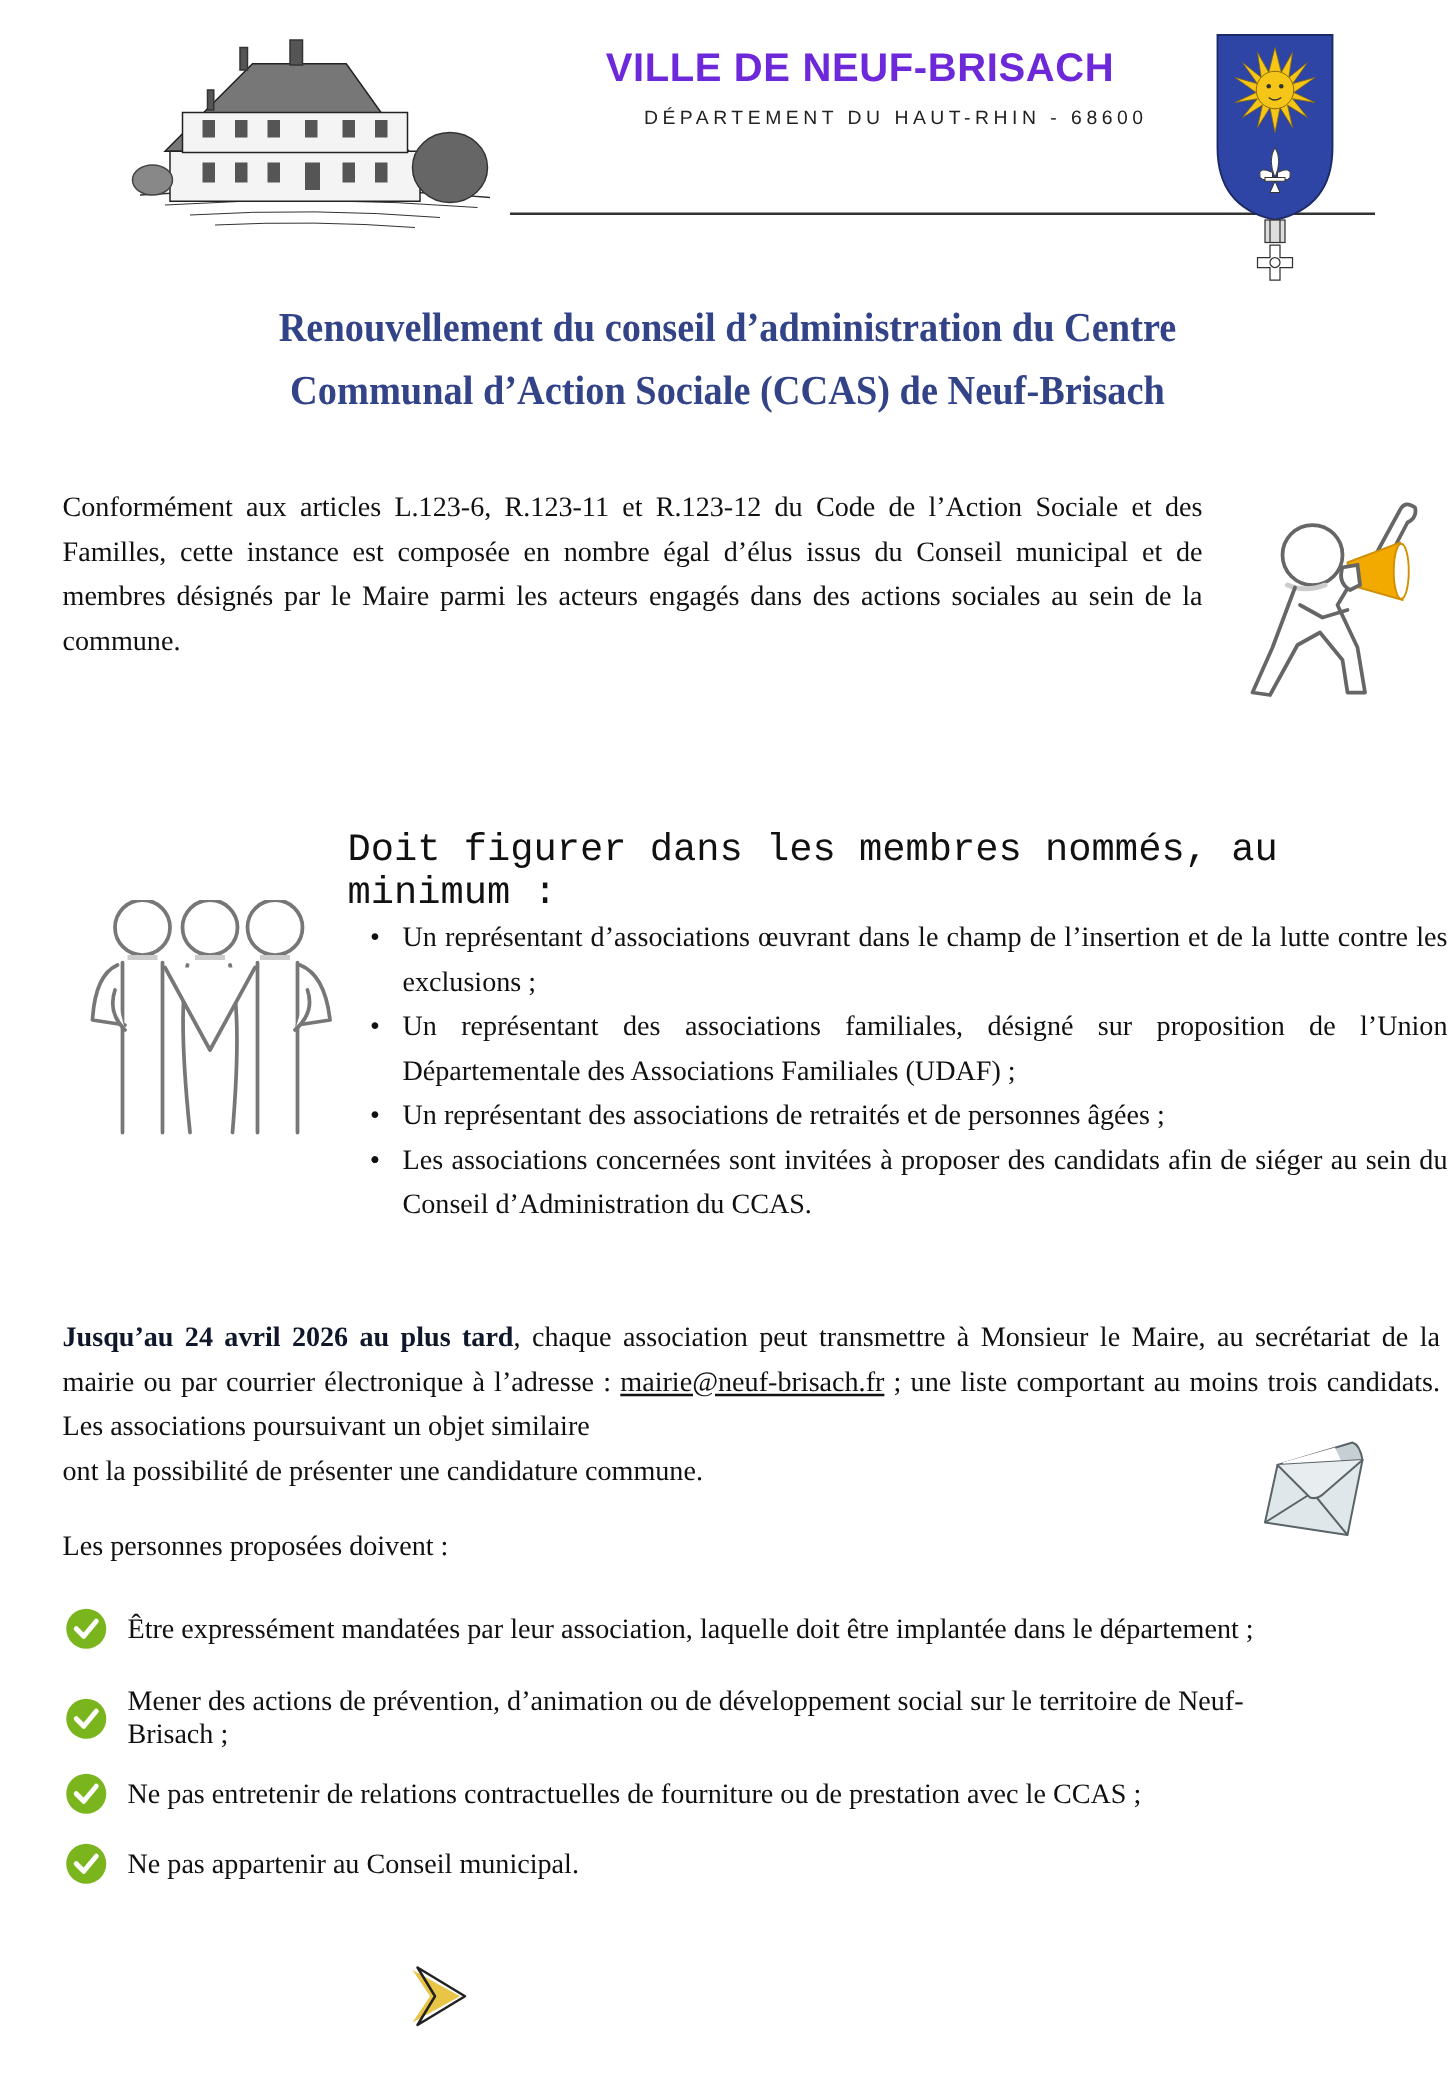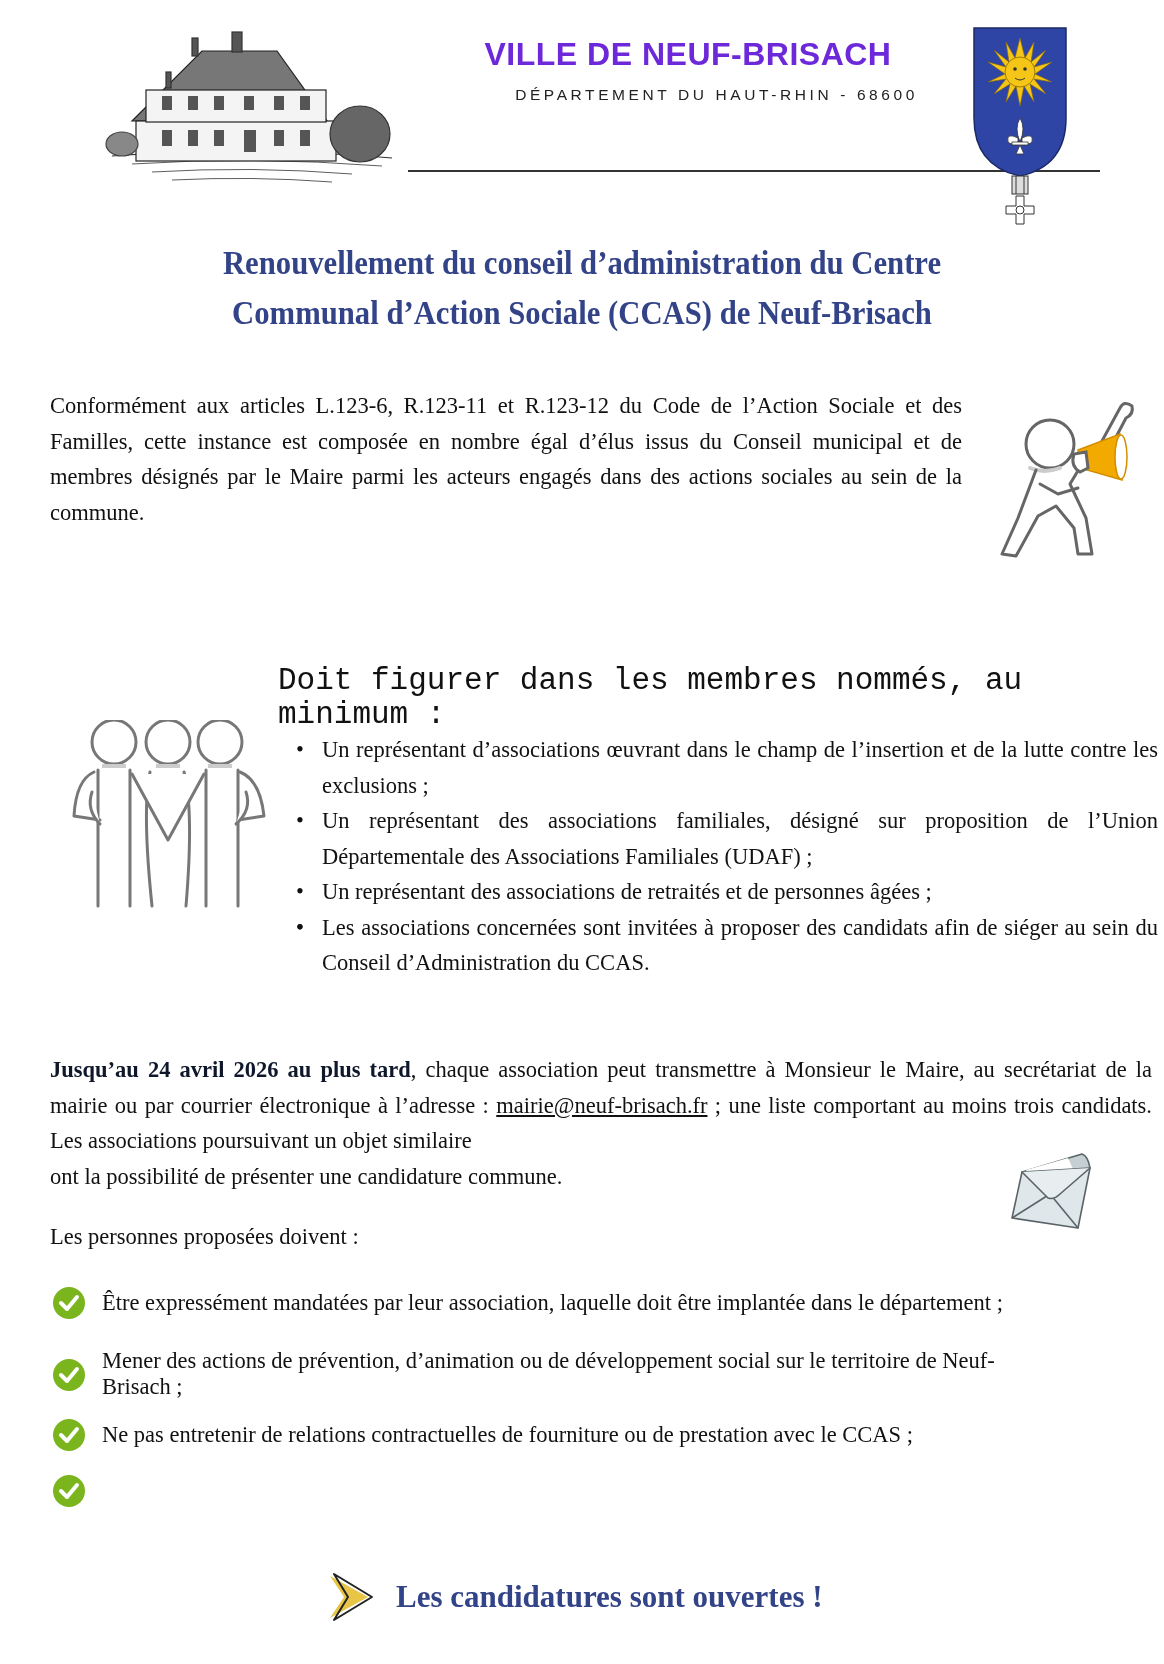--- a/index.html
+++ b/index.html
@@ -230,21 +230,21 @@
       <circle cx="17" cy="17" r="16" fill="#7ab51d"></circle>
       <path d="M9 17 L15 23 L25 11" stroke="#fff" stroke-width="4" fill="none" stroke-linecap="round" stroke-linejoin="round"></path>
     </svg>
   <span class="txt">Ne pas entretenir de relations contractuelles de fourniture ou de prestation avec le CCAS ;</span>
 </div>
 <div class="req" style="top:1456px;">
   <svg class="check" viewBox="0 0 34 34">
       <circle cx="17" cy="17" r="16" fill="#7ab51d"></circle>
       <path d="M9 17 L15 23 L25 11" stroke="#fff" stroke-width="4" fill="none" stroke-linecap="round" stroke-linejoin="round"></path>
     </svg>
+  <span class="txt">Ne pas appartenir au Conseil municipal.</span>
 </div>
 
 <div id="cta" class="abs">
   <svg id="cta-arrow" viewBox="0 0 46 50">
     <path d="M2 4 L16 25 L2 46 L40 25 Z" fill="#e8c547"></path>
     <path d="M6 2 L20 25 L6 48 L44 25 Z" fill="none" stroke="#222" stroke-width="2" stroke-linejoin="round"></path>
   </svg>
-  <span id="cta-text">Les candidatures sont ouvertes !</span>
 </div>
 
 </body></html>

